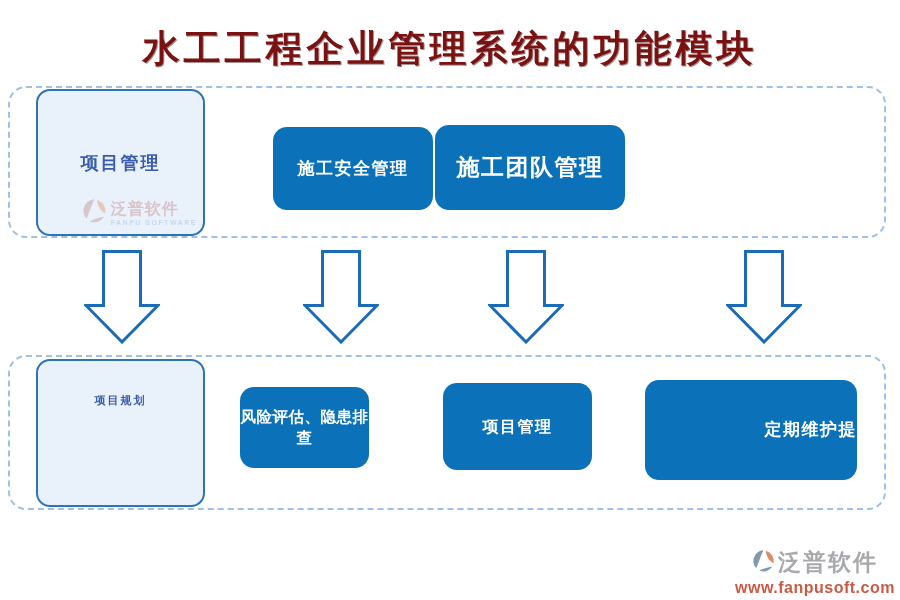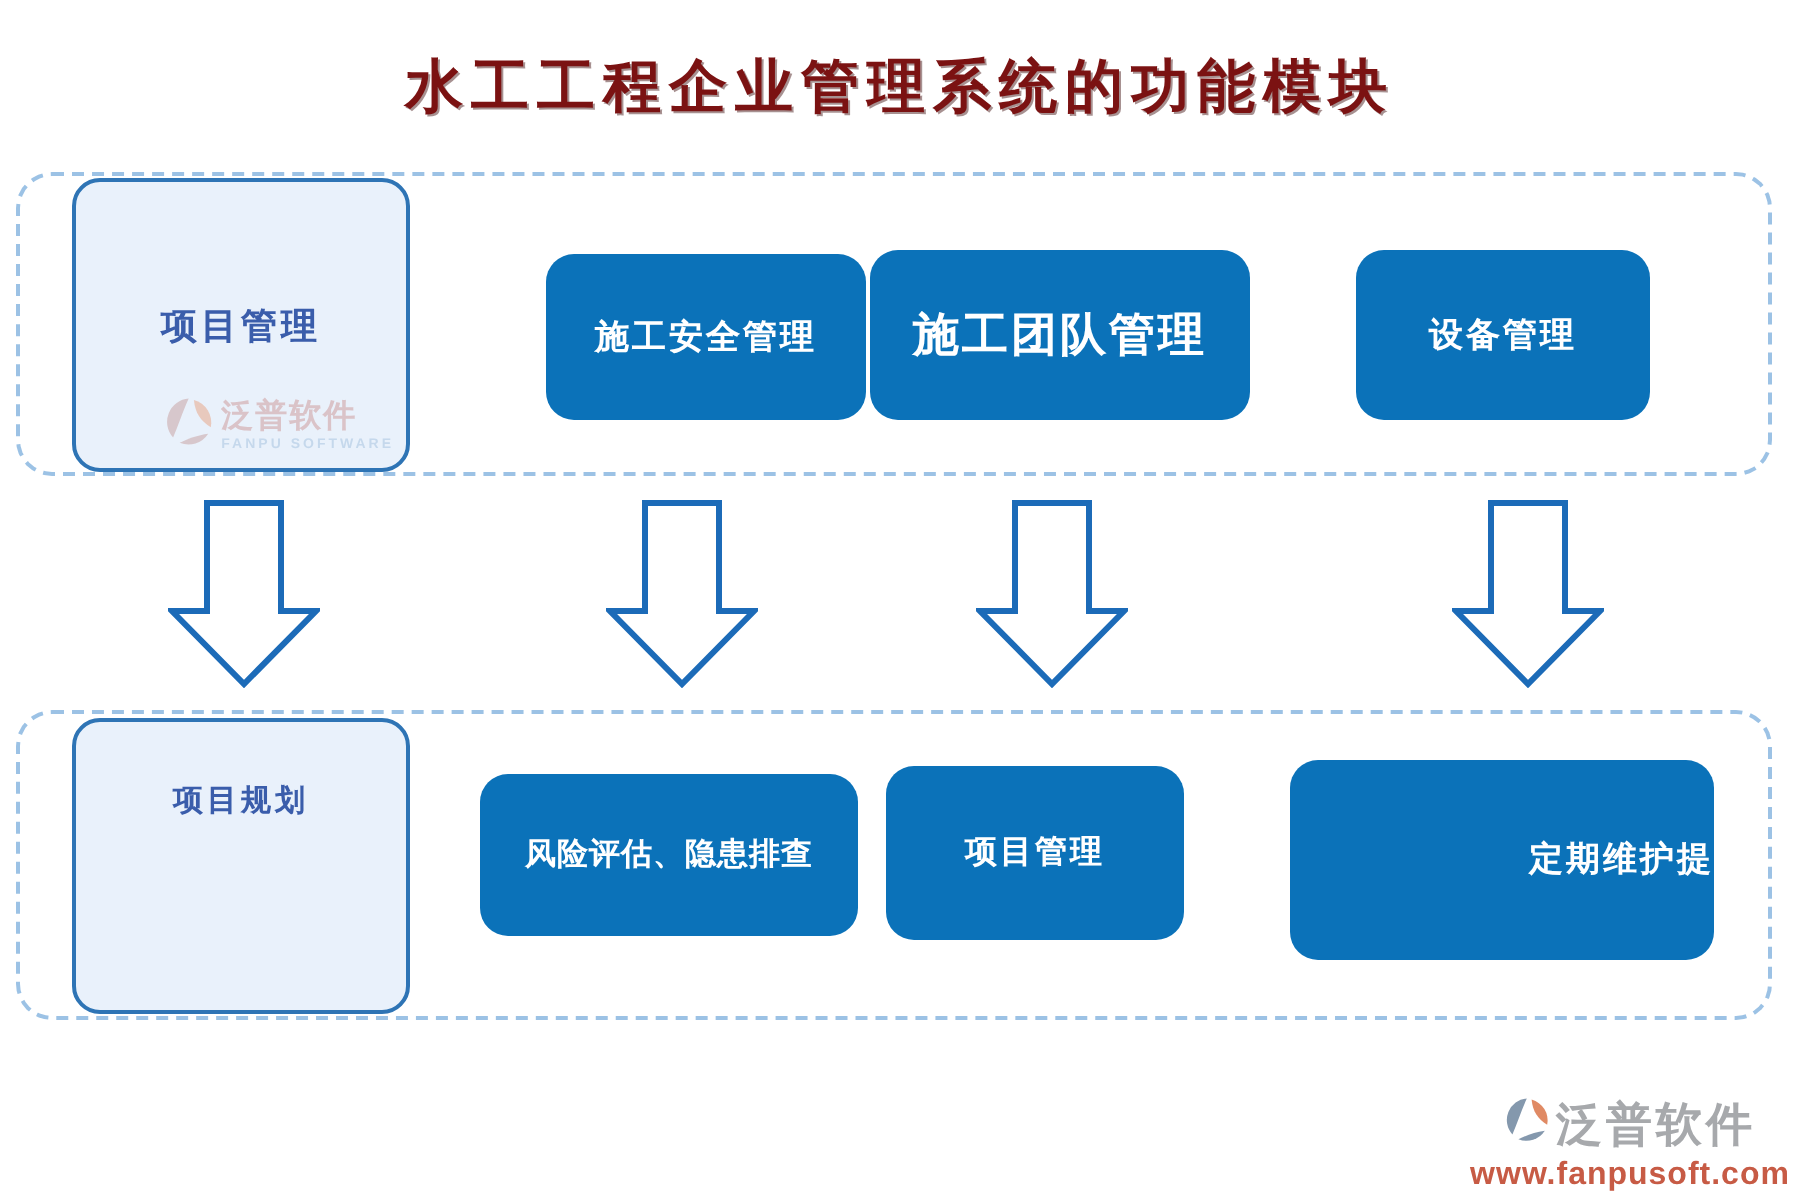--- a/index.html
+++ b/index.html
@@ -1,40 +1,40 @@
 <!DOCTYPE html>
 <html style="--title_color: #7b1212; --button_bg: #0b72b9; --button_text: #ffffff; --box_bg: #e9f1fb; --box_border: #2e74b5; --box_text: #3a5dab; --container_border: #9cc2e5; --arrow_stroke: #1c6bb8; --footer_text: #a7a9ac; --footer_url: #c75b45; --logo_gray: #8498ad; --logo_salmon: #e08a64;"><head>
 <meta charset="utf-8">
 <style>
   html,body{margin:0;padding:0;background:#fff;}
   .page{position:relative;width:900px;height:600px;background:#fff;overflow:hidden;
         font-family:"Liberation Sans",sans-serif;}
   .title{position:absolute;left:0;top:24px;width:100%;margin:0;text-align:center;
-         font-family:"DejaVu Serif",serif;font-size:29px;font-weight:bold;
+         font-family:"DejaVu Serif",serif;font-size:37px;font-weight:bold;
          letter-spacing:4px;color:var(--title_color);
          text-shadow:1px 1px 0 rgba(60,10,10,.45);}
   .dashed{position:absolute;border:2px dashed var(--container_border);
           border-radius:18px;box-sizing:border-box;background:transparent;}
   .dashed.top{left:8px;top:86px;width:878px;height:152px;}
   .dashed.bottom{left:8px;top:355px;width:878px;height:155px;}
   .catbox{position:absolute;left:36px;width:169px;box-sizing:border-box;
           background:var(--box_bg);border:2px solid var(--box_border);
           border-radius:14px;color:var(--box_text);font-weight:bold;
           display:flex;flex-direction:column;align-items:center;}
   .catbox.one{top:89px;height:147px;justify-content:center;font-size:18px;letter-spacing:2px;}
   .catbox.two{top:359px;height:148px;justify-content:flex-start;padding-top:24px;
-              font-size:15px;letter-spacing:2px;line-height:31px;}
+              font-size:11px;letter-spacing:2px;line-height:31px;}
   .btn{position:absolute;box-sizing:border-box;background:var(--button_bg);
        border-radius:14px;color:var(--button_text);font-weight:bold;
        display:flex;flex-direction:column;align-items:center;justify-content:center;
        text-align:center;letter-spacing:1.5px;}
   .btn-t1{left:250px;top:127px;width:160px;height:83px;font-size:17px;margin-left:23px;}
   .btn-t2{left:435px;top:125px;width:190px;height:85px;font-size:23px;}
   .btn-t3{left:678px;top:125px;width:147px;height:85px;font-size:17px;}
-  .btn-b1{left:240px;top:387px;width:189px;height:81px;font-size:15.5px;letter-spacing:0.5px;}
+  .btn-b1{left:240px;top:387px;width:129px;height:81px;font-size:15.5px;letter-spacing:0.5px;}
   .btn-b2{left:443px;top:383px;width:149px;height:87px;font-size:16px;line-height:31px;}
   .btn-b3{left:645px;top:380px;width:212px;height:100px;font-size:17px;line-height:36px;align-items:flex-end;}
   .arrow{position:absolute;top:250px;width:76px;height:94px;}
   .a1{left:84px;} .a2{left:303px;} .a3{left:488px;} .a4{left:726px;}
   .arrow svg{display:block;width:100%;height:100%;}
   .wm{position:absolute;right:6px;bottom:5px;display:flex;align-items:center;
       gap:3px;opacity:.55;}
   .wm .wm-txt{display:flex;flex-direction:column;line-height:1;}
   .wm .wm-cn{font-size:16px;font-weight:bold;color:#cf9f9f;letter-spacing:1px;}
   .wm .wm-en{font-size:7px;color:#a9c5e0;letter-spacing:1.5px;margin-top:2px;}
@@ -69,23 +69,20 @@
         <span class="wm-en">FANPU SOFTWARE</span>
       </span>
     </span>
   </div>
 
   <div class="btn btn-t1">
     <span>施工安全管理</span>
   </div>
   <div class="btn btn-t2">
     <span>施工团队管理</span>
-  </div>
-  <div class="btn btn-t3">
-    <span>设备管理</span>
   </div>
 
   <span class="arrow a1">
     <svg viewBox="0 0 76 94">
         <path d="M19.5 1.5 H56.5 V55.5 H74 L38 92 L2 55.5 H19.5 Z" fill="#ffffff" stroke="#1c6bb8" stroke-width="3"></path>
       </svg>
   </span>
   <span class="arrow a2">
     <svg viewBox="0 0 76 94">
         <path d="M19.5 1.5 H56.5 V55.5 H74 L38 92 L2 55.5 H19.5 Z" fill="#ffffff" stroke="#1c6bb8" stroke-width="3"></path>

